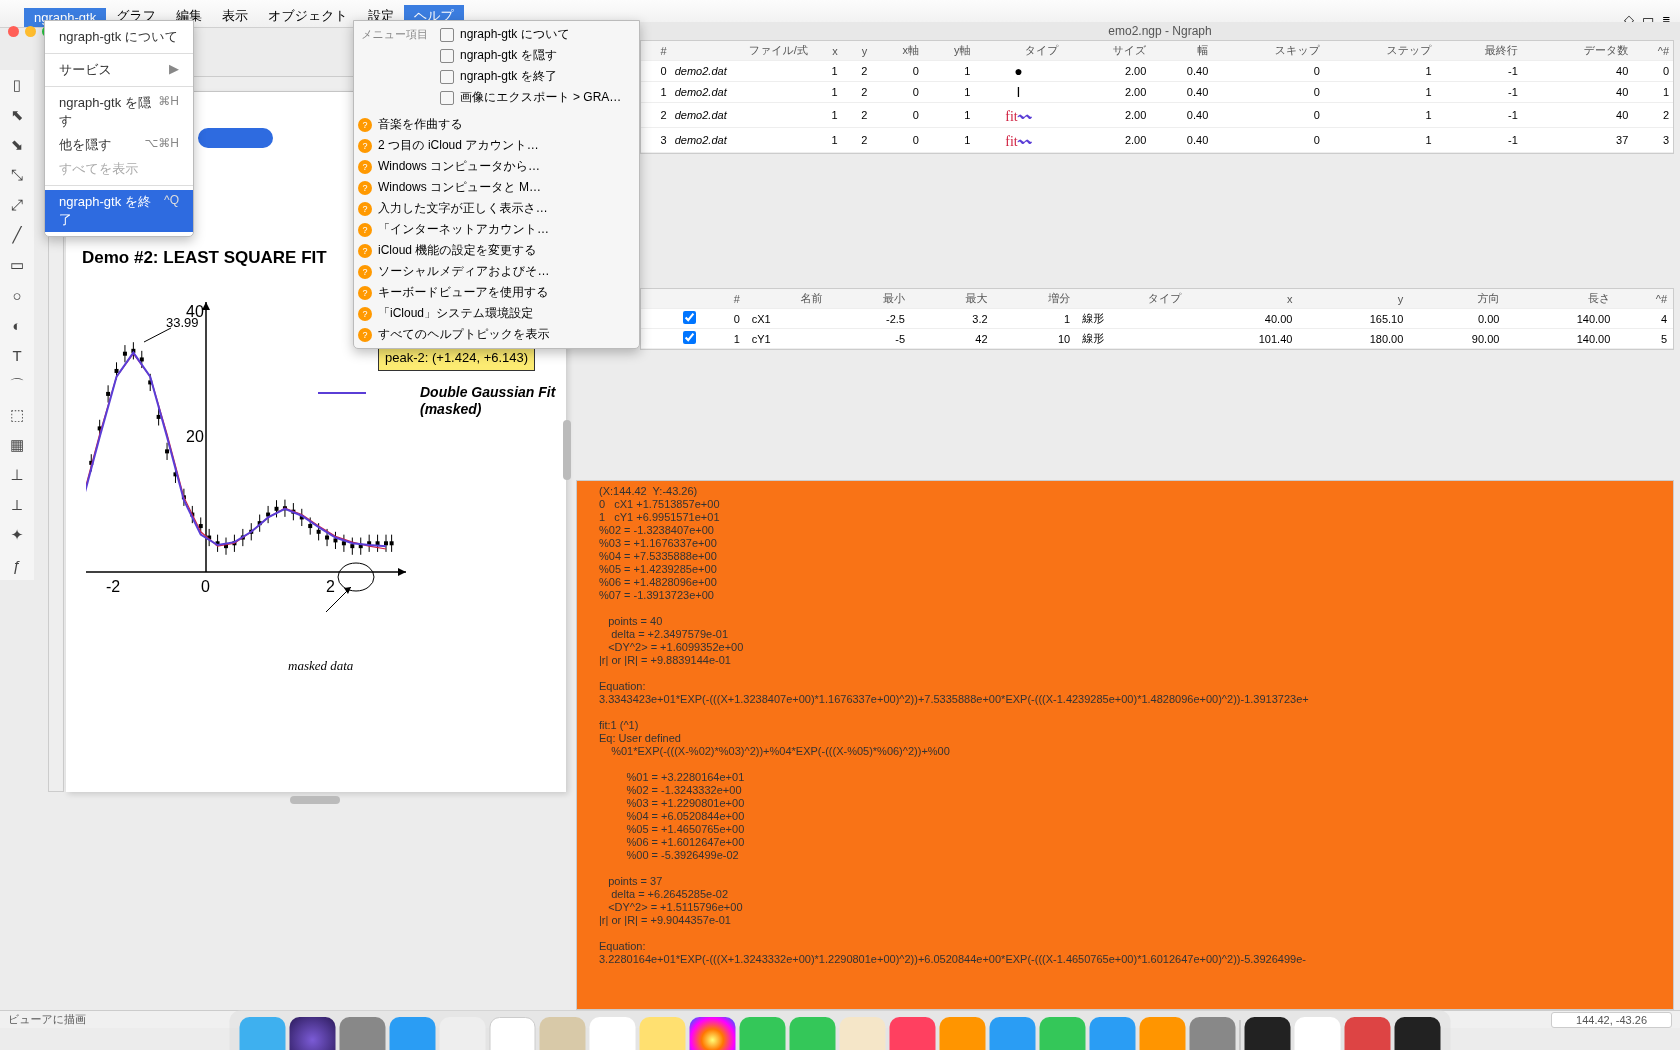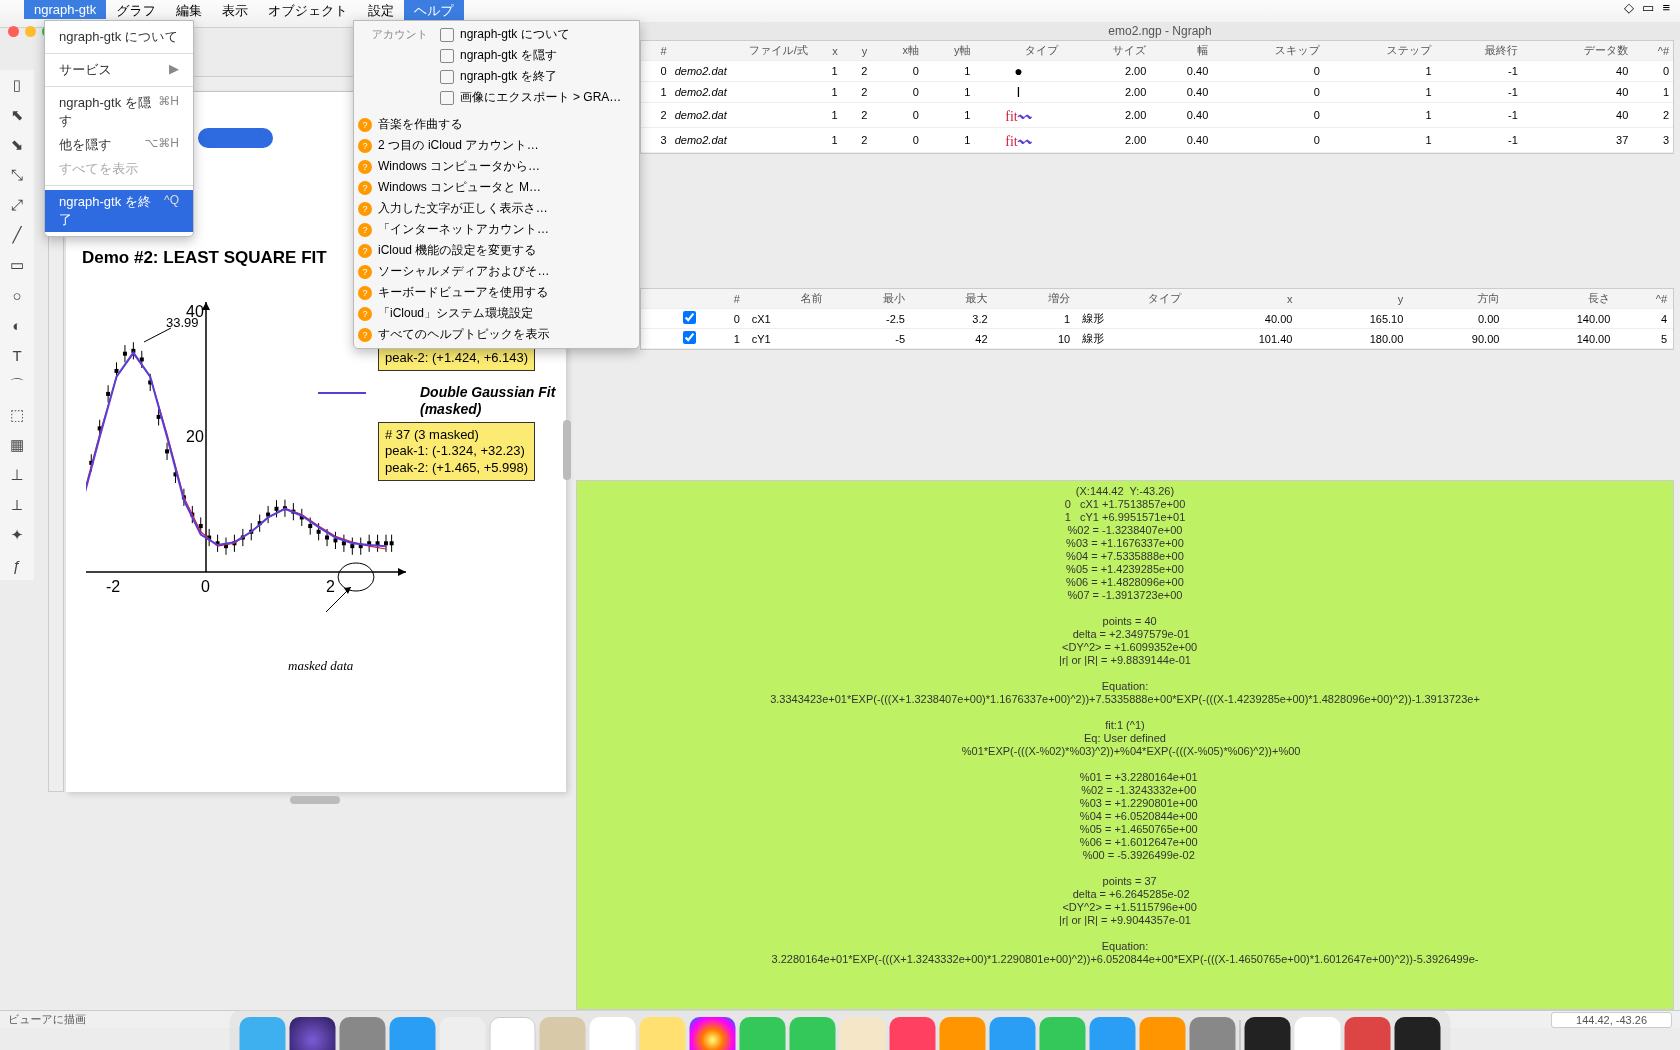--- a/index.html
+++ b/index.html
@@ -1,19 +1,19 @@
 <!DOCTYPE html>
 <html><head>
 <meta charset="utf-8">
 <style>
 * { margin: 0; padding: 0; box-sizing: border-box; font-family: -apple-system, "Helvetica Neue", Arial, sans-serif; }
 body { width: 1680px; height: 1050px; background: #ececec; overflow: hidden; position: relative; }
 
 
-.menubar { height: 28px; background: linear-gradient(#fcfcfc,#f0f0f0); display: flex; align-items: flex-start; font-size: 13px; border-bottom: 1px solid #d0d0d0; }
+.menubar { height: 28px; background: linear-gradient(#fcfcfc,#f0f0f0); display: flex; align-items: flex-end; font-size: 13px; border-bottom: 1px solid #d0d0d0; }
 .apple { padding: 0 12px; }
 .menubar .item { padding: 2px 10px; }
 .menubar .item.active { background: #3b7de0; color: #fff; }
 .menubar .item.highlight { background: #3b7de0; color: #fff; }
 .menubar .right { margin-left: auto; display: flex; gap: 8px; padding-right: 10px; }
 
 
 .dropdown { position: absolute; top: 20px; left: 44px; width: 150px; background: #fff; border: 1px solid #bbb; border-radius: 0 0 5px 5px; box-shadow: 0 4px 12px rgba(0,0,0,0.25); font-size: 13px; padding: 4px 0; z-index: 100; }
 .dropdown .ditem { padding: 3px 14px; display: flex; justify-content: space-between; color: #333; }
 .dropdown .ditem.disabled { color: #aaa; }
@@ -72,21 +72,21 @@
 
 
 .table2 { position: absolute; top: 288px; left: 640px; right: 6px; background: #fff; border: 1px solid #ccc; font-size: 11px; }
 .table2 table { width: 100%; border-collapse: collapse; }
 .table2 th, .table2 td { padding: 2px 6px; text-align: right; border-bottom: 1px solid #eee; }
 .table2 th { background: #f4f4f4; color: #555; font-weight: normal; }
 .table2 td.l { text-align: left; }
 .table2 input[type=checkbox] { margin: 0; }
 
 
-.output { position: absolute; top: 480px; left: 576px; right: 6px; bottom: 40px; background: #bef264; border: 1px solid #ccc; font-family: Menlo, monospace; font-size: 11px; color: #333; padding: 4px 6px; white-space: pre; overflow: hidden; text-align: center; }
+.output { position: absolute; top: 480px; left: 576px; right: 6px; bottom: 40px; background: #f97316; border: 1px solid #ccc; font-family: Menlo, monospace; font-size: 11px; color: #333; padding: 4px 22px; white-space: pre; overflow: hidden; }
 
 
 .statusbar { position: absolute; bottom: 22px; left: 0; right: 0; height: 18px; background: #f0f0f0; border-top: 1px solid #ccc; font-size: 11px; color: #555; display: flex; align-items: center; padding: 0 8px; }
 .statusbar .coords { margin-left: auto; border: 1px solid #ccc; border-radius: 3px; padding: 1px 24px; background: #fff; }
 
 
 .canvas-tools { position: absolute; top: 300px; left: 592px; display: flex; flex-direction: column; gap: 12px; }
 .canvas-tools .ct { width: 18px; height: 18px; border: 1px solid #888; }
 
 
@@ -154,21 +154,21 @@
   <div class="sep"></div>
   <div class="ditem sel">
       <span>ngraph-gtk を終了</span>
       <span class="hint">^Q</span>
     </div>
 </div>
 <div class="blue-arrow"></div>
 
 <div class="help-panel">
   <div class="help-section">
-    <div class="seclbl">アカウント</div>
+    <div class="seclbl">メニュー項目</div>
     <div class="secitems">
       <div class="hitem">
           <span class="ico doc"></span>
           <span>ngraph-gtk について</span>
         </div>
       <div class="hitem">
           <span class="ico doc"></span>
           <span>ngraph-gtk を隠す</span>
         </div>
       <div class="hitem">
@@ -372,25 +372,20 @@
   </svg>
   <div class="note-box" style="top:220px;left:312px;">
     <div># 40</div>
     <div>peak-1: (-1.324,  +31.95)</div>
     <div>peak-2: (+1.424,  +6.143)</div>
   </div>
   <div class="fit-line" style="top:300px;left:252px;"></div>
   <div class="fit-label" style="top:292px;left:306px;">
     <span>Double Gaussian Fit (masked)</span>
   </div>
-  <div class="note-box" style="top:330px;left:312px;">
-    <div># 37 (3 masked)</div>
-    <div>peak-1: (-1.324,  +32.23)</div>
-    <div>peak-2: (+1.465,  +5.998)</div>
-  </div>
   <div class="masked-label" style="top:530px;left:222px;margin-top:36px;">masked data</div>
 </div>
 <div class="scrollbar-thumb"></div>
 <div class="scrollbar-thumb-v"></div>
 
 <div class="canvas-tools">
   <div class="ct"></div>
   <div class="ct"></div>
 </div>
 

